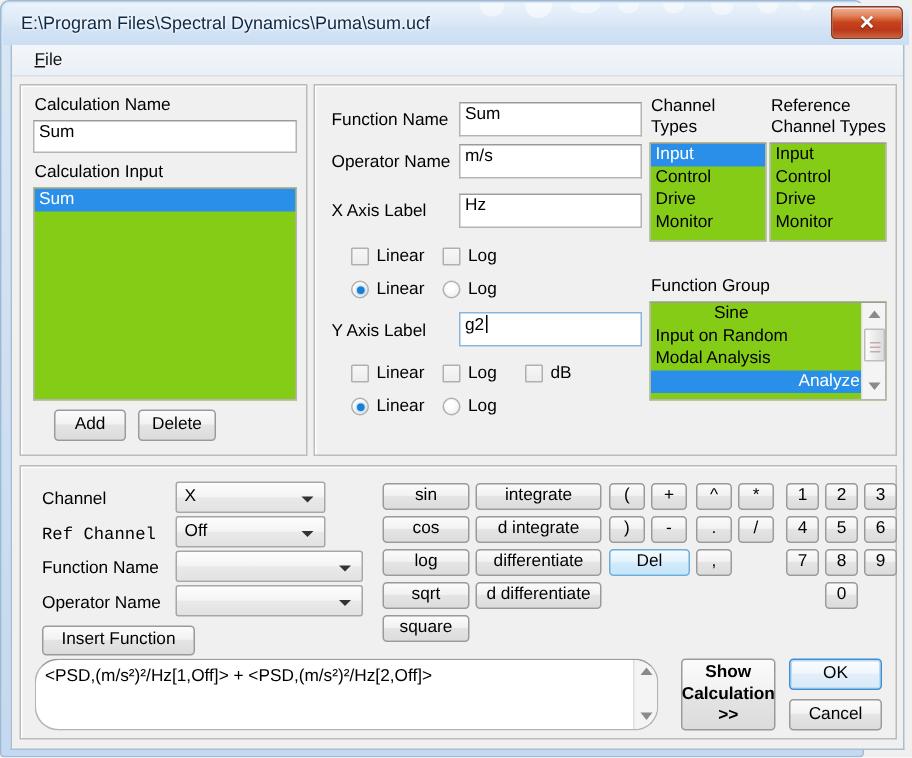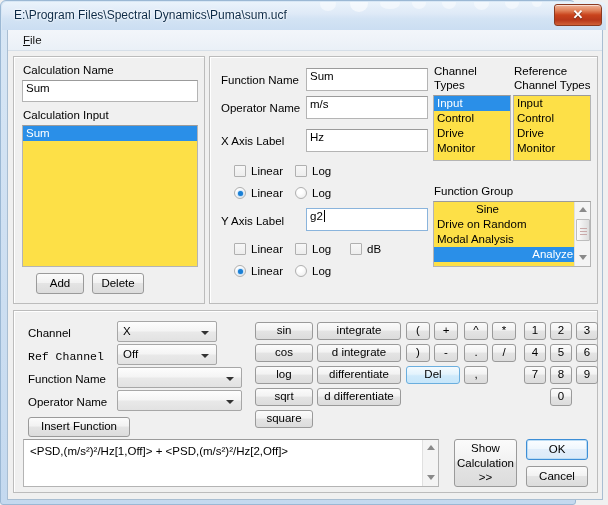--- a/index.html
+++ b/index.html
@@ -152,21 +152,21 @@
     vertical-align: -2px;
     margin-left: 1px;
   }
 
   
   .listbox {
     position: absolute;
     box-sizing: border-box;
     border: 1px solid #b4b4b4;
     border-top-color: #9b9b9b;
-    background: #fde047;
+    background: #84cc16;
     overflow: hidden;
   }
   .listbox .row {
     height: 15px;
     line-height: 15px;
     padding-left: 3px;
     font-size: 11.5px;
     color: #000;
     white-space: nowrap;
     cursor: default;
@@ -456,21 +456,21 @@
           <div class="row">Input</div>
           <div class="row">Control</div>
           <div class="row">Drive</div>
           <div class="row">Monitor</div>
         </div>
 
         <div class="lbl" style="left:224px; top:128px;">Function Group</div>
 
         <div class="listbox" style="left:223px; top:144px; width:158px; height:66px;">
           <div class="row" style="width:140px;padding-left:42px;">Sine</div>
-          <div class="row" style="width:140px;">Drive on Random</div>
+          <div class="row" style="width:140px;">Input on Random</div>
           <div class="row" style="width:140px;">Modal Analysis</div>
           <div class="row sel" style="width:140px;text-align:right;">Analyzer</div>
 
           <div class="vscroll" style="right:0; top:0; height:64px;">
             <div class="arrow up">
                 <div class="tri up"></div>
               </div>
             <div class="thumb" style="top:17px; height:22px;">
               <div class="thumb-grip" style="top:8px;"></div>
               <div class="thumb-grip" style="top:11px;"></div>
@@ -603,33 +603,33 @@
             <span>8</span>
           </div>
         <div class="btn" style="left:562px; top:55px; width:22px; height:18px;">
             <span>9</span>
           </div>
 
         <div class="btn" style="left:536px; top:77px; width:22px; height:18px;">
             <span>0</span>
           </div>
 
-        <div class="formula" style="left:9px; top:128px; width:416px; height:48px;">
+        <div class="formula" style="left:9px; top:128px; width:416px; height:48px;border-radius:16px;">
           <div class="ftext">&lt;PSD,(m/s²)²/Hz[1,Off]&gt; + &lt;PSD,(m/s²)²/Hz[2,Off]&gt;</div>
           <div class="vscroll" style="right:0; top:0; height:46px;">
             <div class="arrow up">
                 <div class="tri up"></div>
               </div>
             <div class="arrow down">
                 <div class="tri down"></div>
               </div>
           </div>
         </div>
 
-        <div class="btn multiline" style="left:440px; top:128px; width:63px; height:48px;">
+        <div class="btn multiline" style="left:440px; top:128px; width:63px; height:48px;font-weight:bold;">
           <span>Show</span>
           <span>Calculation</span>
           <span>&gt;&gt;</span>
         </div>
 
         <div class="btn default-ok" style="left:512px; top:128px; width:62px; height:21px;">
           <span>OK</span>
         </div>
         <div class="btn" style="left:512px; top:155px; width:62px; height:21px;">
           <span>Cancel</span>

